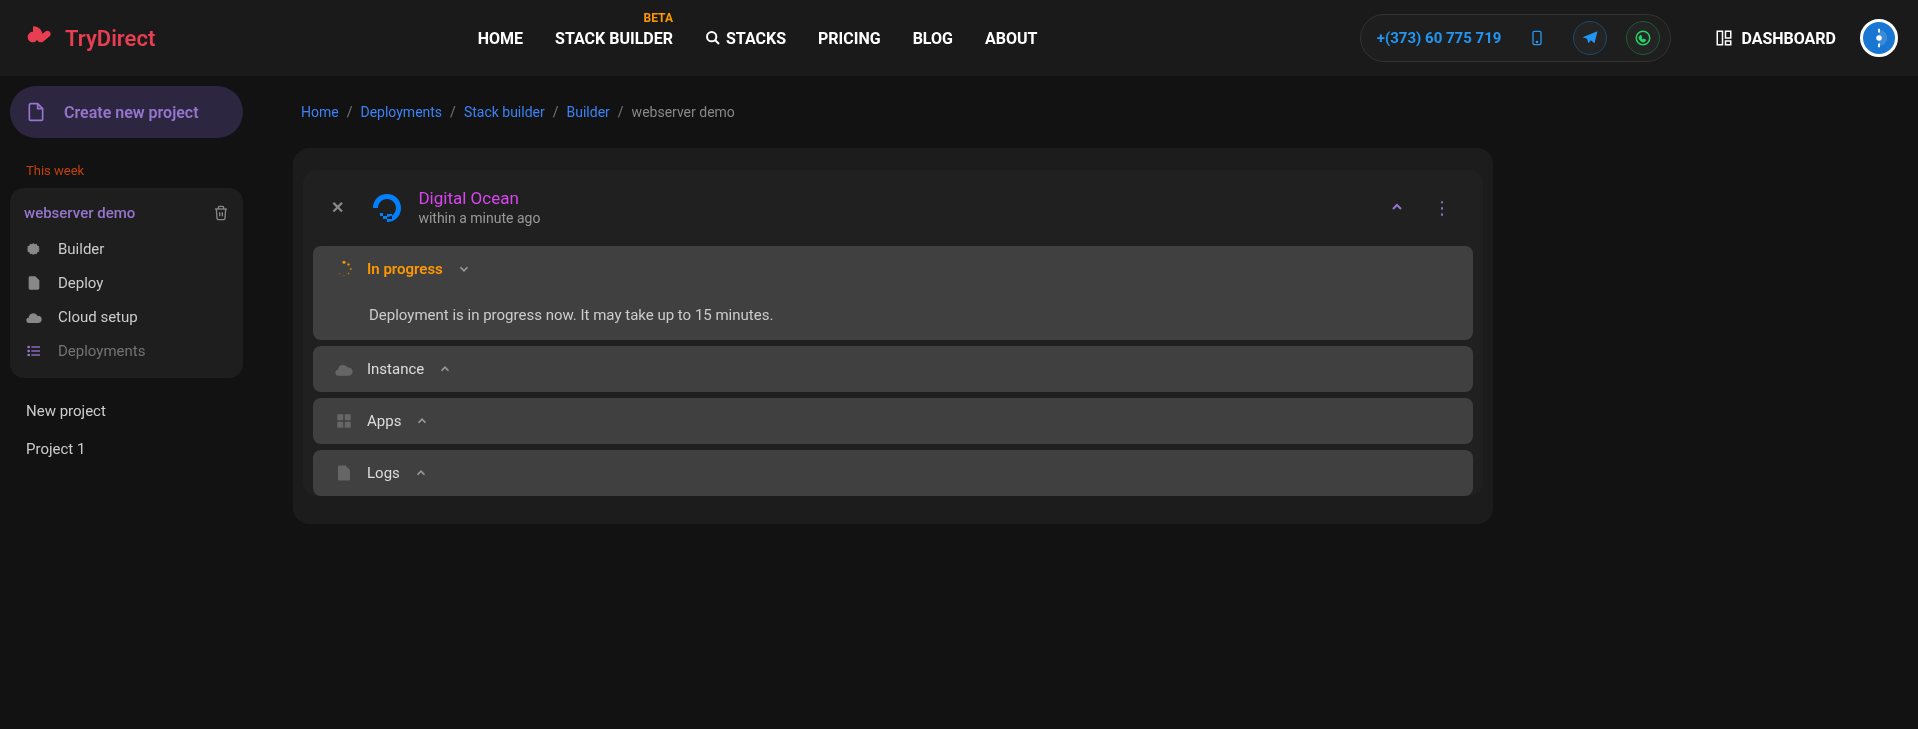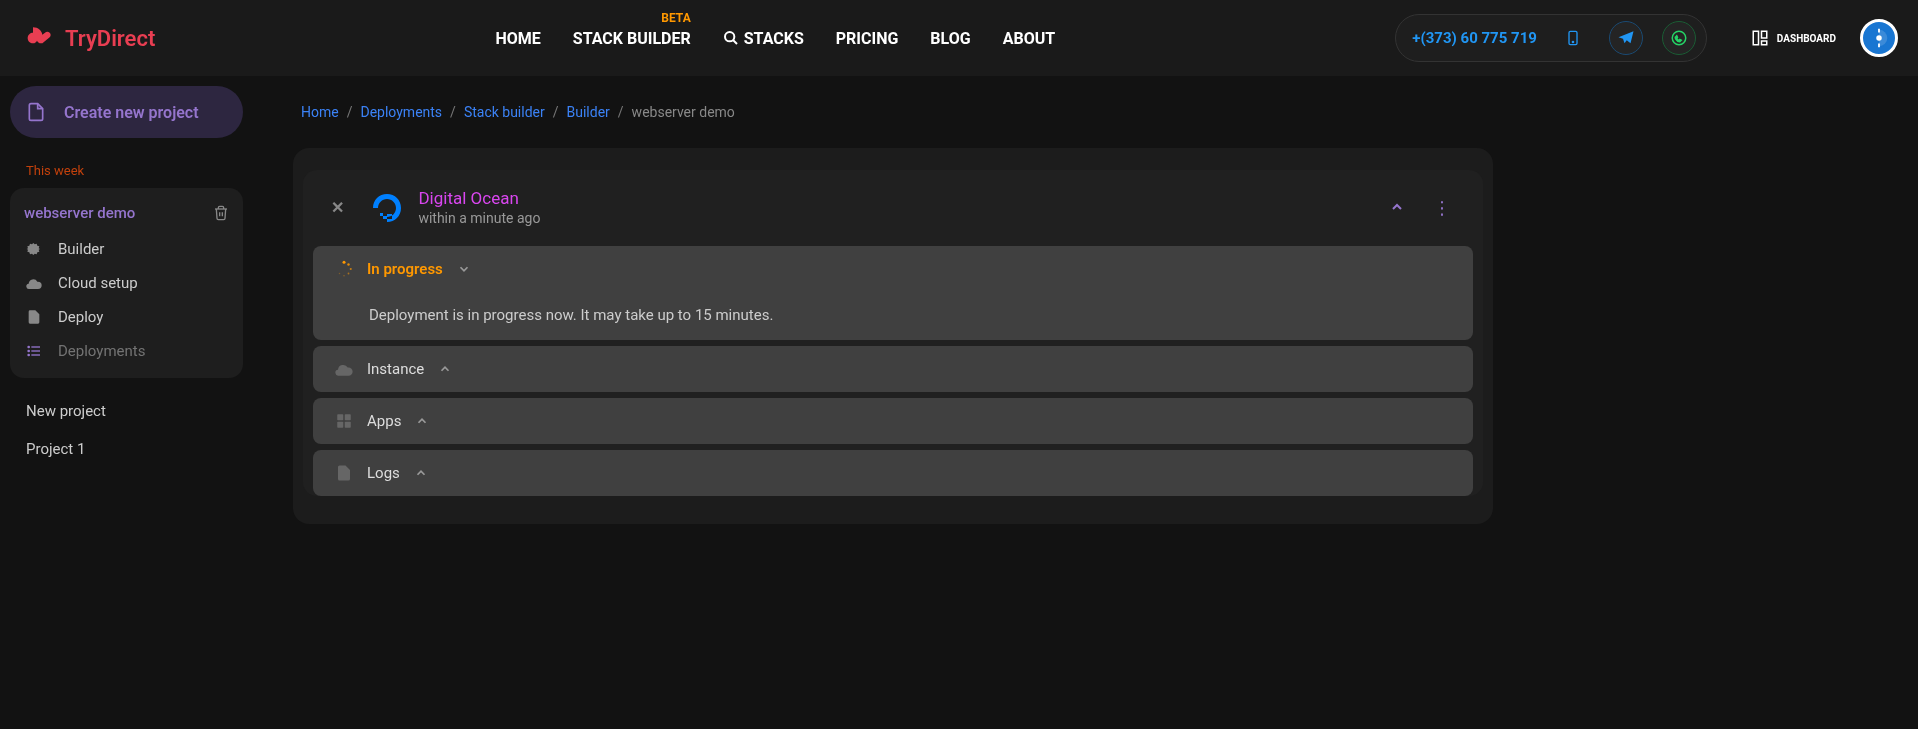--- a/index.html
+++ b/index.html
@@ -1,32 +1,32 @@
 <!DOCTYPE html>
 <html><head>
 <meta charset="utf-8">
 <style>
 * { margin:0; padding:0; box-sizing:border-box; font-family:-apple-system,BlinkMacSystemFont,"Segoe UI",Roboto,Arial,sans-serif; }
 body { background:#121212; color:#e0e0e0; width:1918px; height:729px; overflow:hidden; }
 
 
 .header { display:flex; align-items:center; height:76px; background:#1a1a1a; padding:0 20px; }
-.logo { display:flex; align-items:center; gap:8px; font-size:22px; font-weight:600; color:#e83e52; margin-left:5px;}
+.logo { display:flex; align-items:flex-start; gap:8px; font-size:22px; font-weight:600; color:#e83e52; margin-left:5px;}
 .logo-icon { width:32px; height:22px; }
 .nav { display:flex; align-items:center; gap:32px; margin-left:auto; margin-right:auto; position:relative;}
 .nav-item { color:#fff; font-weight:700; font-size:16px; cursor:pointer; position:relative; display:flex; align-items:center; gap:5px;}
 .nav-beta { position:absolute; top:-18px; right:0; color:#ff9800; font-size:12px; font-weight:700;}
 .header-right { display:flex; align-items:center; gap:14px; }
 .phone-pill { display:flex; align-items:center; gap:19px; background:#1e1e1e; border:1px solid #333; border-radius:28px; padding:6px 10px; }
 .phone-text { color:#2196f3; font-weight:700; font-size:15px; padding-left:6px;}
 .icon-btn { width:34px; height:34px; border-radius:50%; display:flex; align-items:center; justify-content:center; cursor:pointer; }
 .icon-btn.mobile { color:#2196f3; }
 .icon-btn.telegram { background:#242424; border:1px solid #1a4a73; }
 .icon-btn.whatsapp { background:#242424; border:1px solid #1a5c34; }
-.dashboard-btn { display:flex; align-items:center; gap:8px; color:#fff; font-weight:700; font-size:10px; cursor:pointer; margin-left:30px;}
+.dashboard-btn { display:flex; align-items:center; gap:8px; color:#fff; font-weight:700; font-size:16px; cursor:pointer; margin-left:30px;}
 .avatar { width:38px; height:38px; border-radius:50%; border:3px solid #fff; background:#1976d2; display:flex; align-items:center; justify-content:center; margin-left:10px;}
 
 
 .body-wrap { display:flex; height:calc(100% - 76px); }
 .sidebar { width:253px; padding:10px; }
 .create-btn { display:flex; align-items:center; gap:18px; background:#2d2640; border-radius:28px; padding:14px 16px; cursor:pointer; margin-bottom:25px;}
 .create-btn-icon { color:#9575cd; }
 .create-btn-text { color:#9575cd; font-weight:600; font-size:16px;}
 .sidebar-label { color:#c2410c; font-size:13px; margin:0 0 10px 16px; }
 .project-block { background:#1e1e1e; border-radius:14px; padding:10px 0; margin-bottom:14px;}
@@ -173,32 +173,32 @@
         <span class="mi">
             <svg width="16" height="16" viewBox="0 0 24 24" fill="#888">
               <path d="M12 8a4 4 0 1 0 0 8 4 4 0 0 0 0-8zm9 4l-2-1 1-3-3-1-1-3-3 1-2-2-2 2-3-1-1 3-3 1 1 3-2 1 2 1-1 3 3 1 1 3 3-1 2 2 2-2 3 1 1-3 3-1-1-3z"></path>
             </svg>
           </span>
         <span>Builder</span>
       </div>
       <div class="project-item">
         <span class="mi">
             <svg width="16" height="16" viewBox="0 0 24 24" fill="#888">
-              <path d="M18 10h-1a7 7 0 0 0-13 3 4 4 0 0 0 1 8h13a5 5 0 0 0 0-11z"></path>
-            </svg>
-          </span>
-        <span>Cloud setup</span>
+              <path d="M14 2H6a2 2 0 0 0-2 2v16a2 2 0 0 0 2 2h12a2 2 0 0 0 2-2V8l-6-6zM8 12h8M8 16h8M8 8h4"></path>
+            </svg>
+          </span>
+        <span>Deploy</span>
       </div>
       <div class="project-item">
         <span class="mi">
             <svg width="16" height="16" viewBox="0 0 24 24" fill="#888">
-              <path d="M14 2H6a2 2 0 0 0-2 2v16a2 2 0 0 0 2 2h12a2 2 0 0 0 2-2V8l-6-6zM8 12h8M8 16h8M8 8h4"></path>
-            </svg>
-          </span>
-        <span>Deploy</span>
+              <path d="M18 10h-1a7 7 0 0 0-13 3 4 4 0 0 0 1 8h13a5 5 0 0 0 0-11z"></path>
+            </svg>
+          </span>
+        <span>Cloud setup</span>
       </div>
       <div class="project-item active">
         <span class="mi">
             <svg width="16" height="16" viewBox="0 0 24 24" fill="none" stroke="#9575cd" stroke-width="2">
               <line x1="8" y1="6" x2="21" y2="6"></line>
               <line x1="8" y1="12" x2="21" y2="12"></line>
               <line x1="8" y1="18" x2="21" y2="18"></line>
               <circle cx="4" cy="6" r="1" fill="#9575cd"></circle>
               <circle cx="4" cy="12" r="1" fill="#9575cd"></circle>
               <circle cx="4" cy="18" r="1" fill="#9575cd"></circle>

